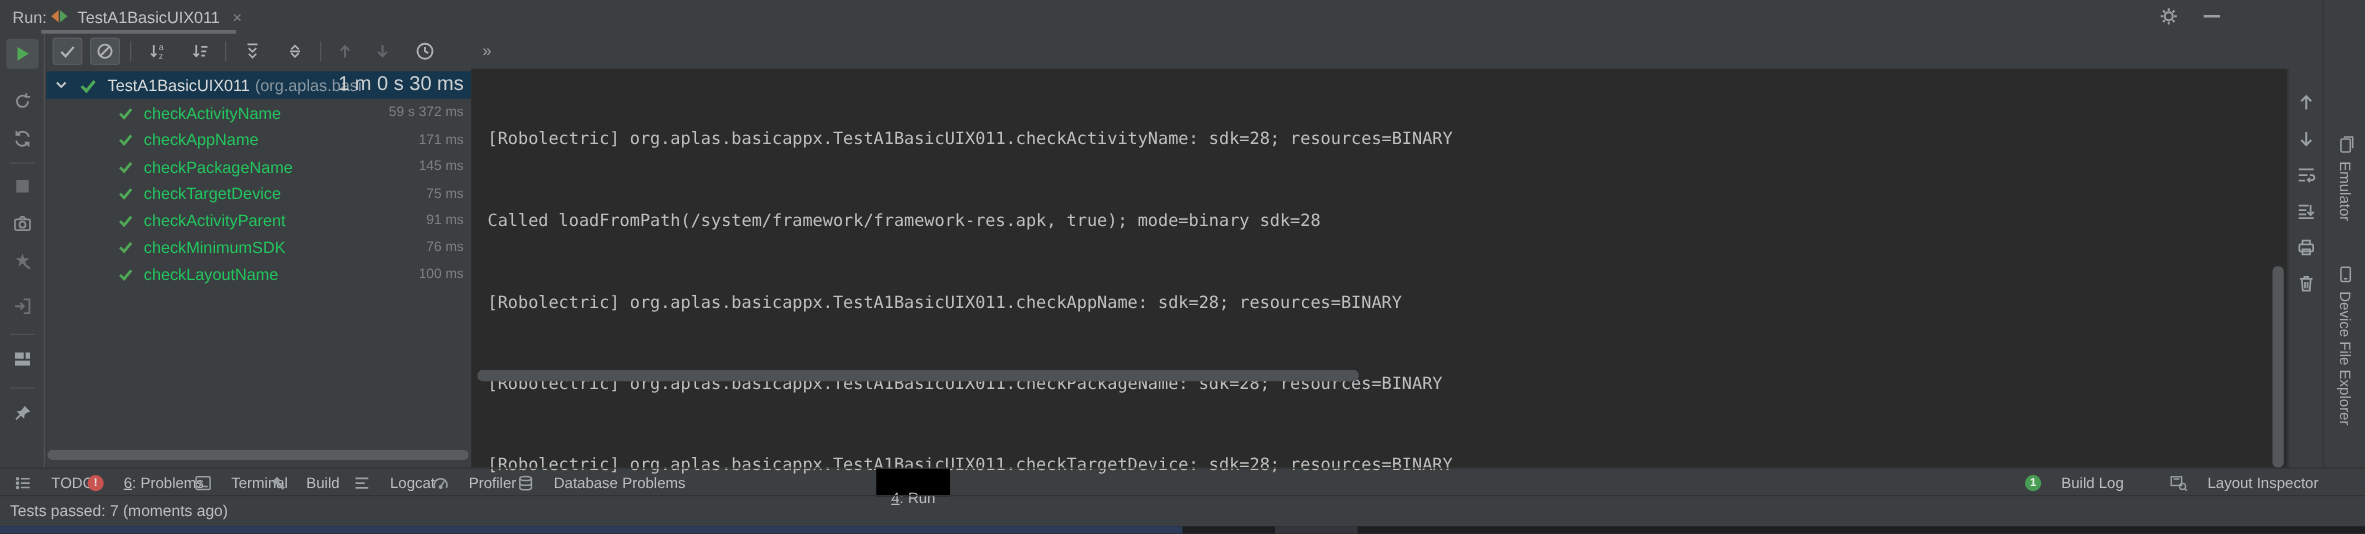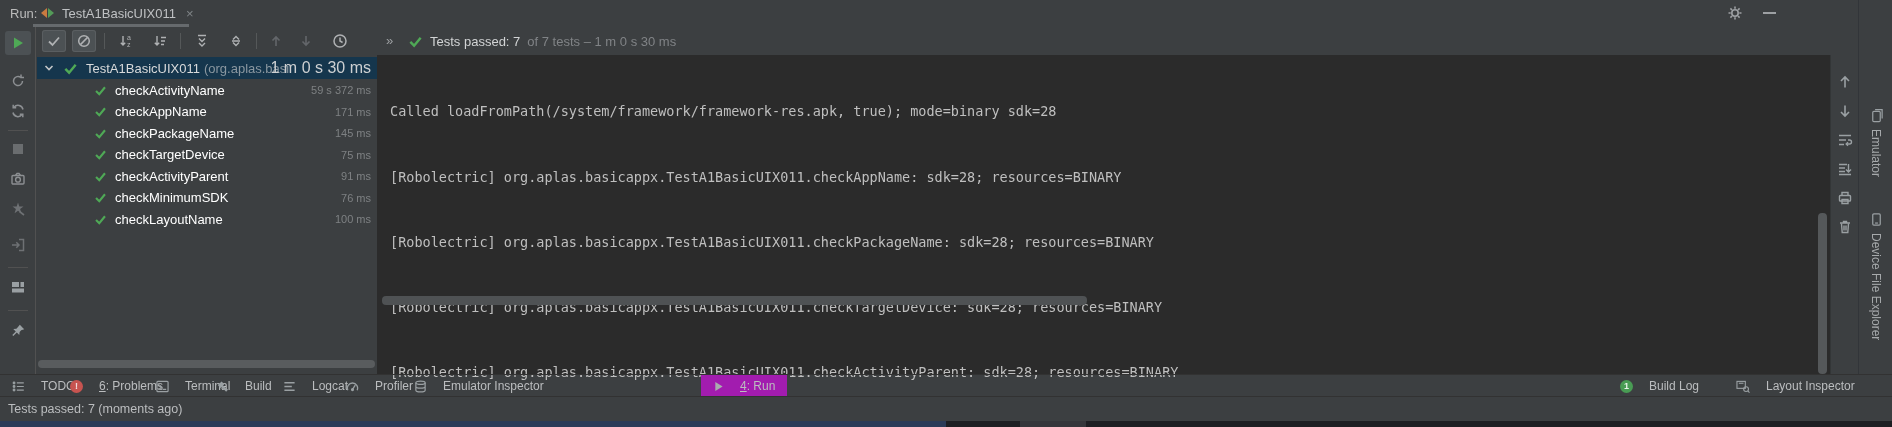--- a/index.html
+++ b/index.html
@@ -46,21 +46,21 @@
   #tree { left:37px; top:55px; width:340px; height:319px; background:#3C3F41; overflow:hidden; }
   .trow { position:absolute; left:0; width:340px; height:22px; display:flex; align-items:center; font-size:13px; }
   .trow .dur { position:absolute; right:6px; color:#7E8183; font-size:11px; }
   .trow.selected { background:#15364D; }
   .trow.selected .dur { color:#CDD0D2; font-size:16px; }
   .chev { margin-left:6px; }
   .tcheck { margin-left:8px; }
   .root-name { margin-left:8px; color:#D8DADB; }
   .root-pkg { margin-left:4px; color:#8A97A0; }
   .leaf { padding-left:57px; }
-  .leaf .tname { margin-left:8px; color:#ffffff; }
+  .leaf .tname { margin-left:8px; color:#22c55e; }
   #tree-hscroll { position:absolute; left:1px; top:305px; width:337px; height:8px; background:#595C5E; border-radius:4px; }
 
   
   #console { left:377px; top:55px; width:1453px; height:319px; background:#2B2B2B; }
   #console-text { position:absolute; left:13px; top:3px; font-family:"DejaVu Sans Mono", monospace; font-size:13.5px; line-height:21.7px; color:#BFBFBF; white-space:pre; }
   #console-hscroll { position:absolute; left:5px; top:241px; width:705px; height:9px; background:#4F5254; border-radius:4px; }
   #console-vscroll { position:absolute; right:3px; top:158px; width:9px; height:161px; background:#55585A; border-radius:4px; }
 
   
   #console-bar { left:1830px; top:55px; width:28px; height:319px; border-left:1px solid #333637; }
@@ -70,21 +70,21 @@
   #stripe { left:1858px; top:0; width:34px; height:374px; border-left:1px solid #323539; }
   .stripe-item { position:absolute; left:0; width:34px; display:flex; flex-direction:column; align-items:center; gap:6px; color:#A7AAAC; font-size:12px; }
   .vtext { writing-mode:vertical-rl; }
 
   
   #toolbar { left:0; top:374px; width:1892px; height:22px; border-top:1px solid #323232; }
   .tw { position:absolute; top:0; height:22px; display:flex; align-items:center; gap:16px; font-size:12px; color:#BBBDBF; }
   .tw .lbl { white-space:nowrap; }
   .badge-red { width:13px; height:13px; border-radius:50%; background:#C75450; color:#F0DADA; font-size:9px; font-weight:bold; display:flex; align-items:center; justify-content:center; }
   .badge-green { width:13px; height:13px; border-radius:50%; background:#499C54; color:#E8F2E8; font-size:9px; font-weight:bold; display:flex; align-items:center; justify-content:center; }
-  #tw-run { background:#a21caf; padding:0 12px; }
+  #tw-run { background:#000000; padding:0 12px;flex-direction:column; }
   .mnemonic { text-decoration:underline; }
 
   
   #statusbar { left:0; top:396px; width:1892px; height:25px; border-top:1px solid #323232; display:flex; align-items:center; }
   #status-msg { margin-left:8px; font-size:12.5px; color:#BBBDBF; }
   #status-right { position:absolute; right:16px; top:0; height:25px; display:flex; align-items:center; gap:20px; font-size:12.5px; color:#BBBDBF; }
 
   
   #taskbar { left:0; top:421px; width:1892px; height:6px; background:#1D1E22; }
   #taskbar .blue { position:absolute; left:0; top:0; width:946px; height:6px; background:#2B3B58; }
@@ -178,27 +178,20 @@
   </span>
   <span class="ibtn" style="left:328px">
     <svg width="18" height="18" viewBox="0 0 18 18">
         <g stroke="#AFB1B3" stroke-width="1.5" fill="none">
           <circle cx="9" cy="9" r="6"></circle>
           <path d="M9 5.5V9l2.6 1.5"></path>
         </g>
       </svg>
   </span>
   <span id="overflow-chevron">»</span>
-  <div id="summary">
-    <svg width="15" height="15" viewBox="0 0 16 16">
-        <path d="M2.5 8.5 6.5 12.5 13.5 4" stroke="#4FA956" stroke-width="2.6" fill="none"></path>
-      </svg>
-    <span class="passed">Tests passed: 7</span>
-    <span class="details">of 7 tests – 1 m 0 s 30 ms</span>
-  </div>
 </div>
 
 <div id="left-col" class="abs">
   <span class="vbtn sel" style="top:4px">
     <svg width="14" height="14" viewBox="0 0 14 14">
         <path d="M3 1.5 12 7 3 12.5z" fill="#4FA956"></path>
       </svg>
   </span>
   <span class="vbtn" style="top:42px">
     <svg width="16" height="16" viewBox="0 0 16 16">
@@ -344,20 +337,21 @@
       </span>
     <span class="tname">checkLayoutName</span>
     <span class="dur">100 ms</span>
   </div>
 
   <div id="tree-hscroll"></div>
 </div>
 
 <div id="console" class="abs">
   <div id="console-text">
+    <div>[Robolectric] org.aplas.basicappx.TestA1BasicUIX011.checkActivityName: sdk=28; resources=BINARY</div>
     <div>Called loadFromPath(/system/framework/framework-res.apk, true); mode=binary sdk=28</div>
     <div>[Robolectric] org.aplas.basicappx.TestA1BasicUIX011.checkAppName: sdk=28; resources=BINARY</div>
     <div>[Robolectric] org.aplas.basicappx.TestA1BasicUIX011.checkPackageName: sdk=28; resources=BINARY</div>
     <div>[Robolectric] org.aplas.basicappx.TestA1BasicUIX011.checkTargetDevice: sdk=28; resources=BINARY</div>
     <div>[Robolectric] org.aplas.basicappx.TestA1BasicUIX011.checkActivityParent: sdk=28; resources=BINARY</div>
     
     
     
     
   </div>
@@ -484,21 +478,21 @@
       </svg>
     <span class="lbl">Profiler</span>
   </span>
   <span class="tw" style="left:414px">
     <svg width="13" height="13" viewBox="0 0 14 14">
         <g stroke="#9AA0A3" stroke-width="1.3" fill="none">
           <ellipse cx="7" cy="3" rx="5" ry="1.8"></ellipse>
           <path d="M2 3v8c0 1 2.2 1.8 5 1.8s5-.8 5-1.8V3M2 7c0 1 2.2 1.8 5 1.8S12 8 12 7"></path>
         </g>
       </svg>
-    <span class="lbl">Emulator Inspector</span>
+    <span class="lbl">Database Problems</span>
   </span>
   <span class="tw" id="tw-run" style="left:701px">
     <svg width="11" height="11" viewBox="0 0 12 12">
         <path d="M2.5 1 10.5 6 2.5 11z" fill="#A9ACAE"></path>
       </svg>
     <span class="lbl"><span class="mnemonic">4</span><span>: Run</span></span>
   </span>
   <span class="tw" style="left:1620px">
     <span class="badge-green">1</span>
     <span class="lbl">Build Log</span>

